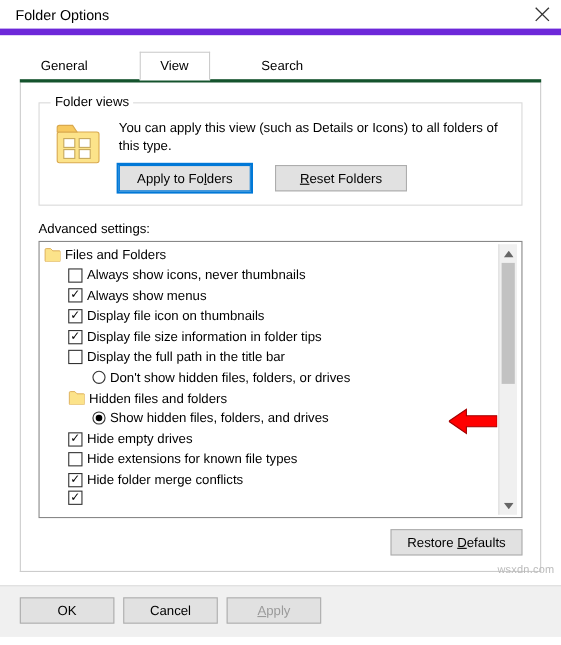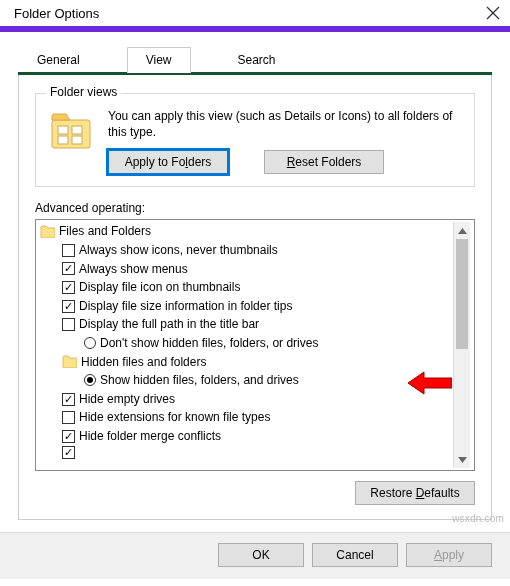--- a/index.html
+++ b/index.html
@@ -63,21 +63,21 @@
     left: 10px;
     background: #fff;
     padding: 0 4px;
     font-size: 12px;
   }
   .folder-views-row { display: flex; align-items: flex-start; gap: 14px; justify-content: flex-end; }
   .folder-icon-big { width: 46px; height: 46px; flex-shrink: 0; }
   .folder-icon-big svg { width: 46px; height: 46px; }
   .fv-text-btns { flex: 1; }
   .fv-text { margin-bottom: 10px; line-height: 1.35; }
-  .fv-btns { display: flex; gap: 36px; }
+  .fv-btns { display: flex; gap: 22px; }
   .win-btn {
     border: 1px solid #adadad;
     background: #e1e1e1;
     padding: 4px 10px;
     font-size: 12px;
     font-family: inherit;
     min-width: 120px;
     cursor: pointer;
   }
   .win-btn.focused {
@@ -138,21 +138,21 @@
     top: 148px;
     pointer-events: none;
   }
   .arrow-annotation svg { width: 44px; height: 30px; }
   .restore-row { display: flex; justify-content: flex-end; margin-top: 10px; }
   .footer {
     border-top: 1px solid #ddd;
     background: #f0f0f0;
     padding: 10px 18px 12px 18px;
     display: flex;
-    justify-content: flex-end;
+    justify-content: flex-start;
     gap: 8px;
     margin-top: 12px;
   }
   .footer .win-btn { min-width: 86px; }
   .win-btn.disabled { color: #9a9a9a; }
   .watermark {
     position: absolute;
     right: 6px;
     bottom: 62px;
     font-size: 10px;
@@ -200,21 +200,21 @@
         <div class="fv-text-btns">
           <div class="fv-text">You can apply this view (such as Details or Icons) to all folders of this type.</div>
           <div class="fv-btns">
             <button class="win-btn focused">Apply to Fo<span class="ul">l</span>ders</button>
             <button class="win-btn"><span class="ul">R</span>eset Folders</button>
           </div>
         </div>
       </div>
     </div>
 
-    <div class="section-label">Advanced operating:</div>
+    <div class="section-label">Advanced settings:</div>
 
     <div class="tree-container">
       <div class="tree">
 
         <div class="tree-row indent1">
           <span class="tree-icon-folder">
             <svg viewBox="0 0 15 13">
                 <path d="M1 4 L1 2 Q1 1 2 1 L6 1 L8 3 L14 3 Q15 3 15 4 L15 12 Q15 13 14 13 L2 13 Q1 13 1 12 Z" fill="#fce38a" stroke="#d9a94e" stroke-width="0.8"></path>
               </svg>
           </span>

